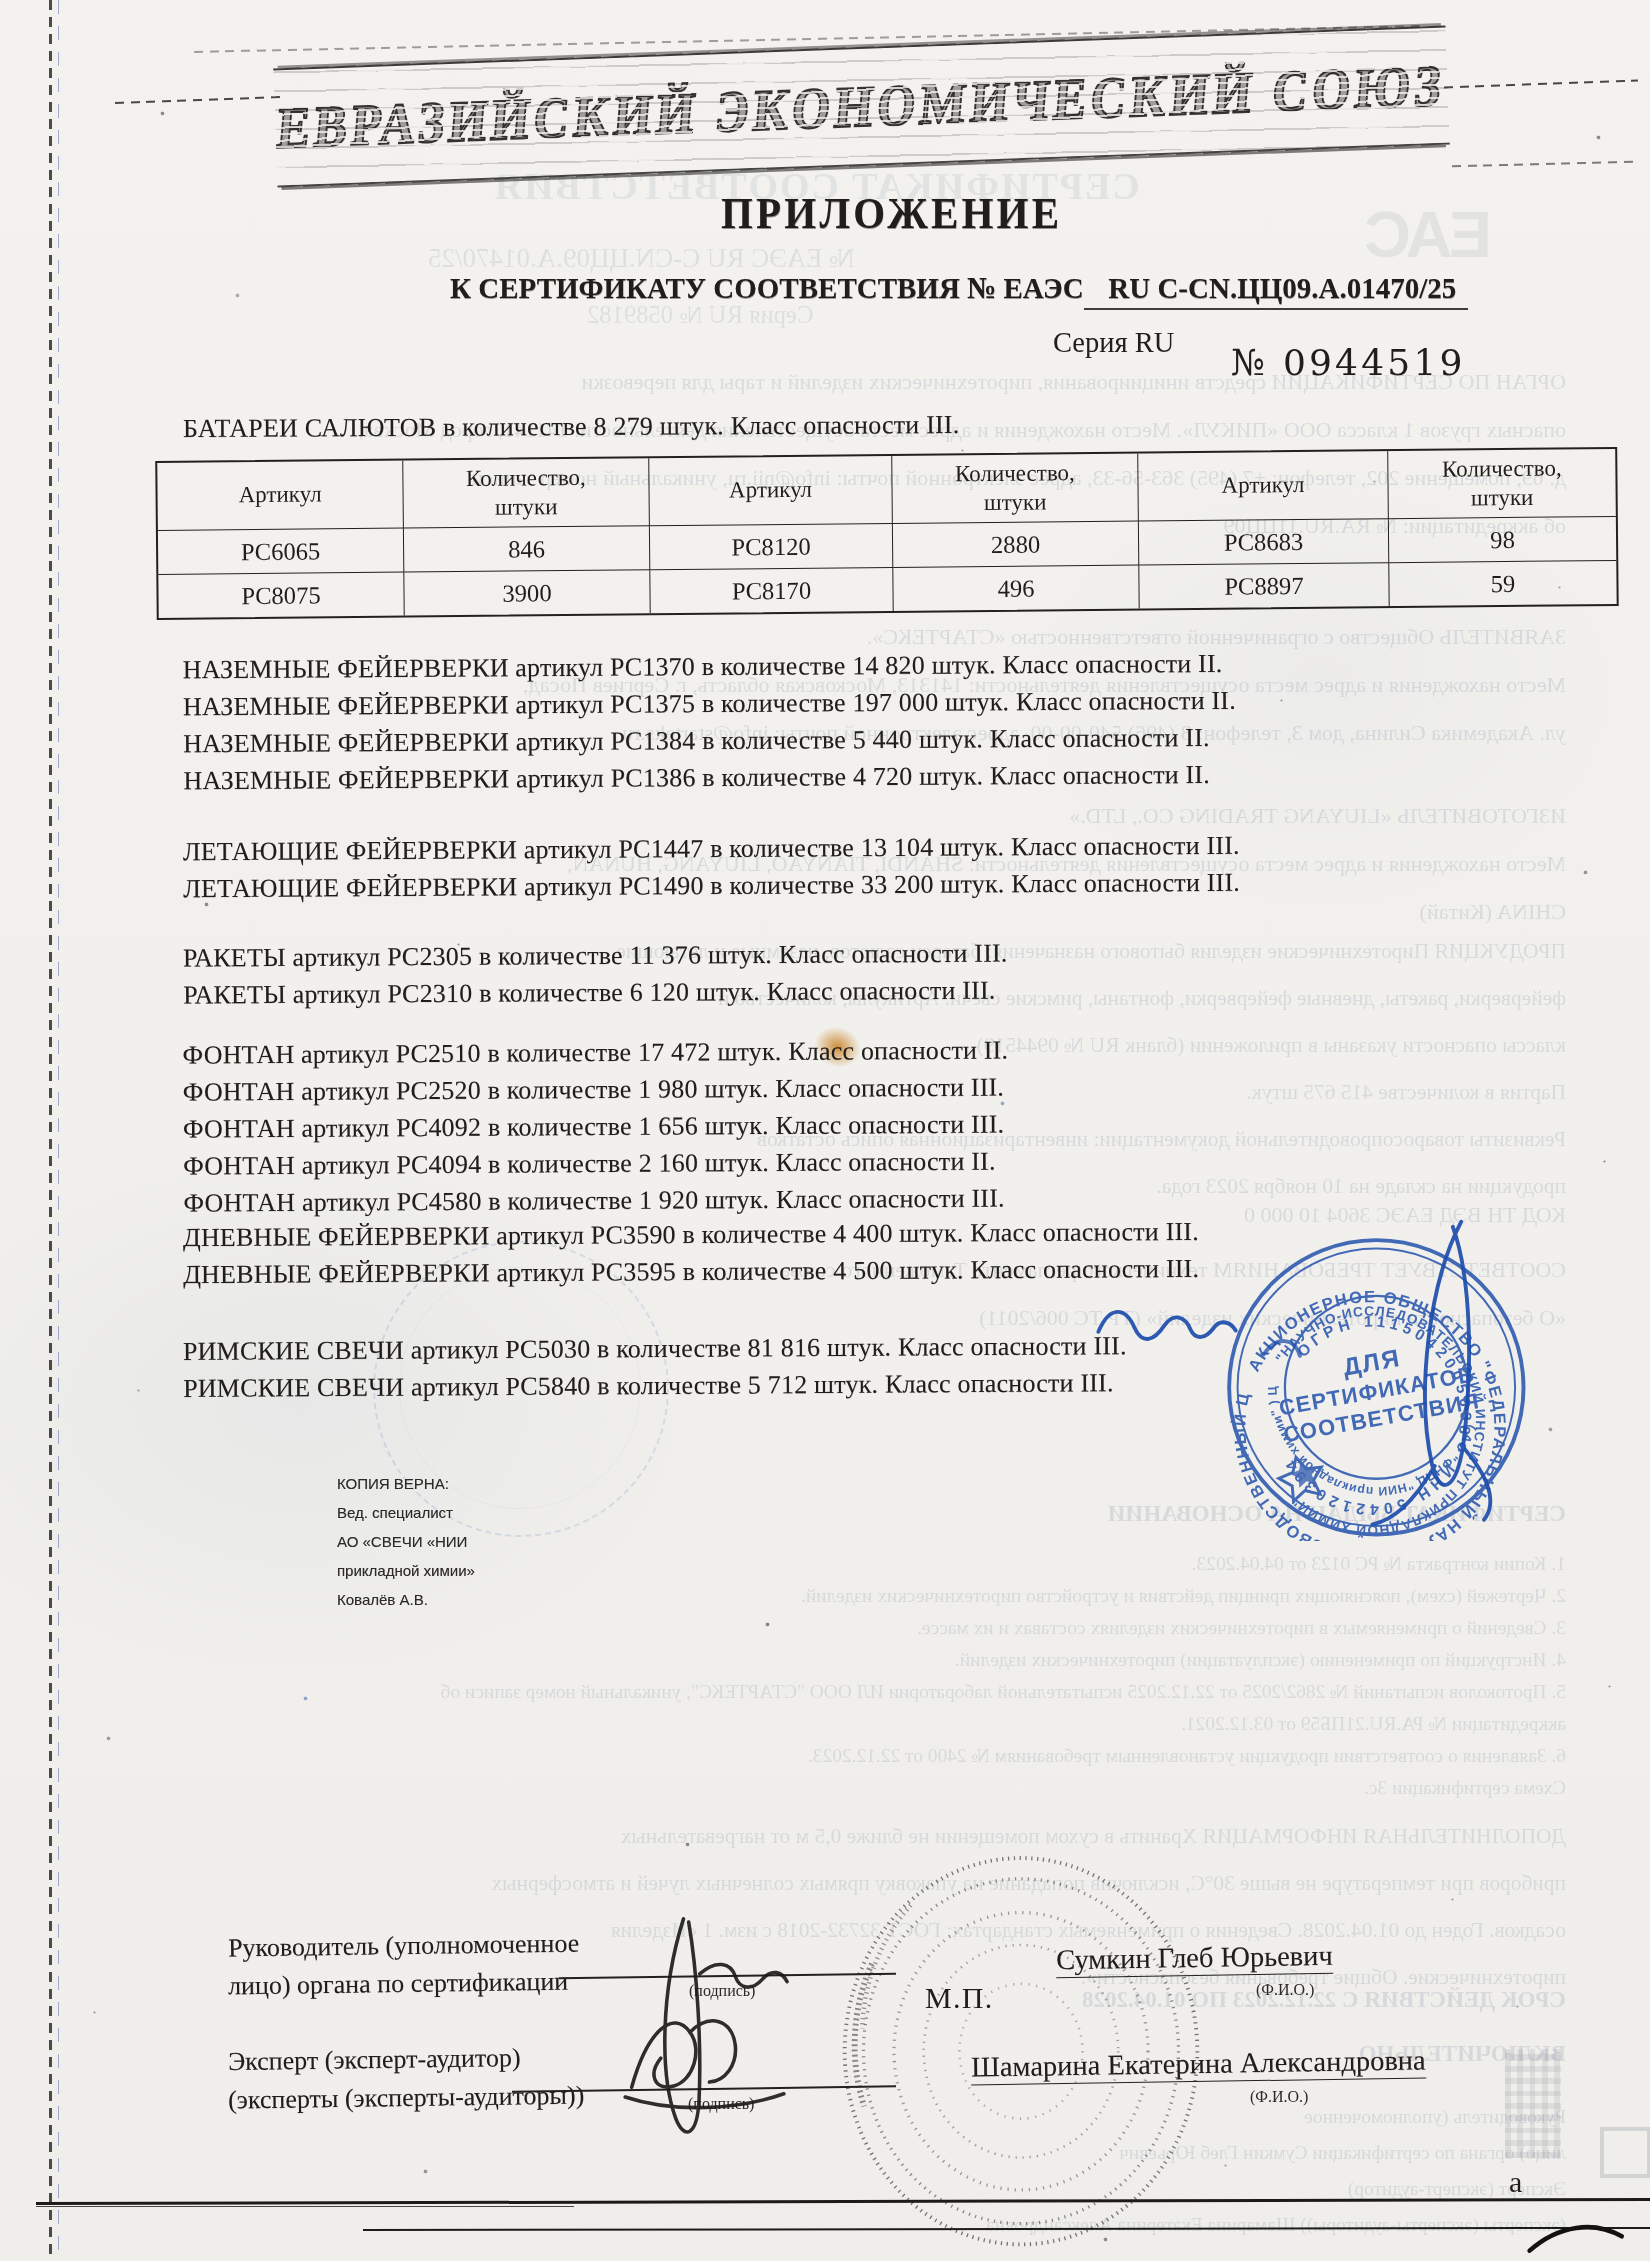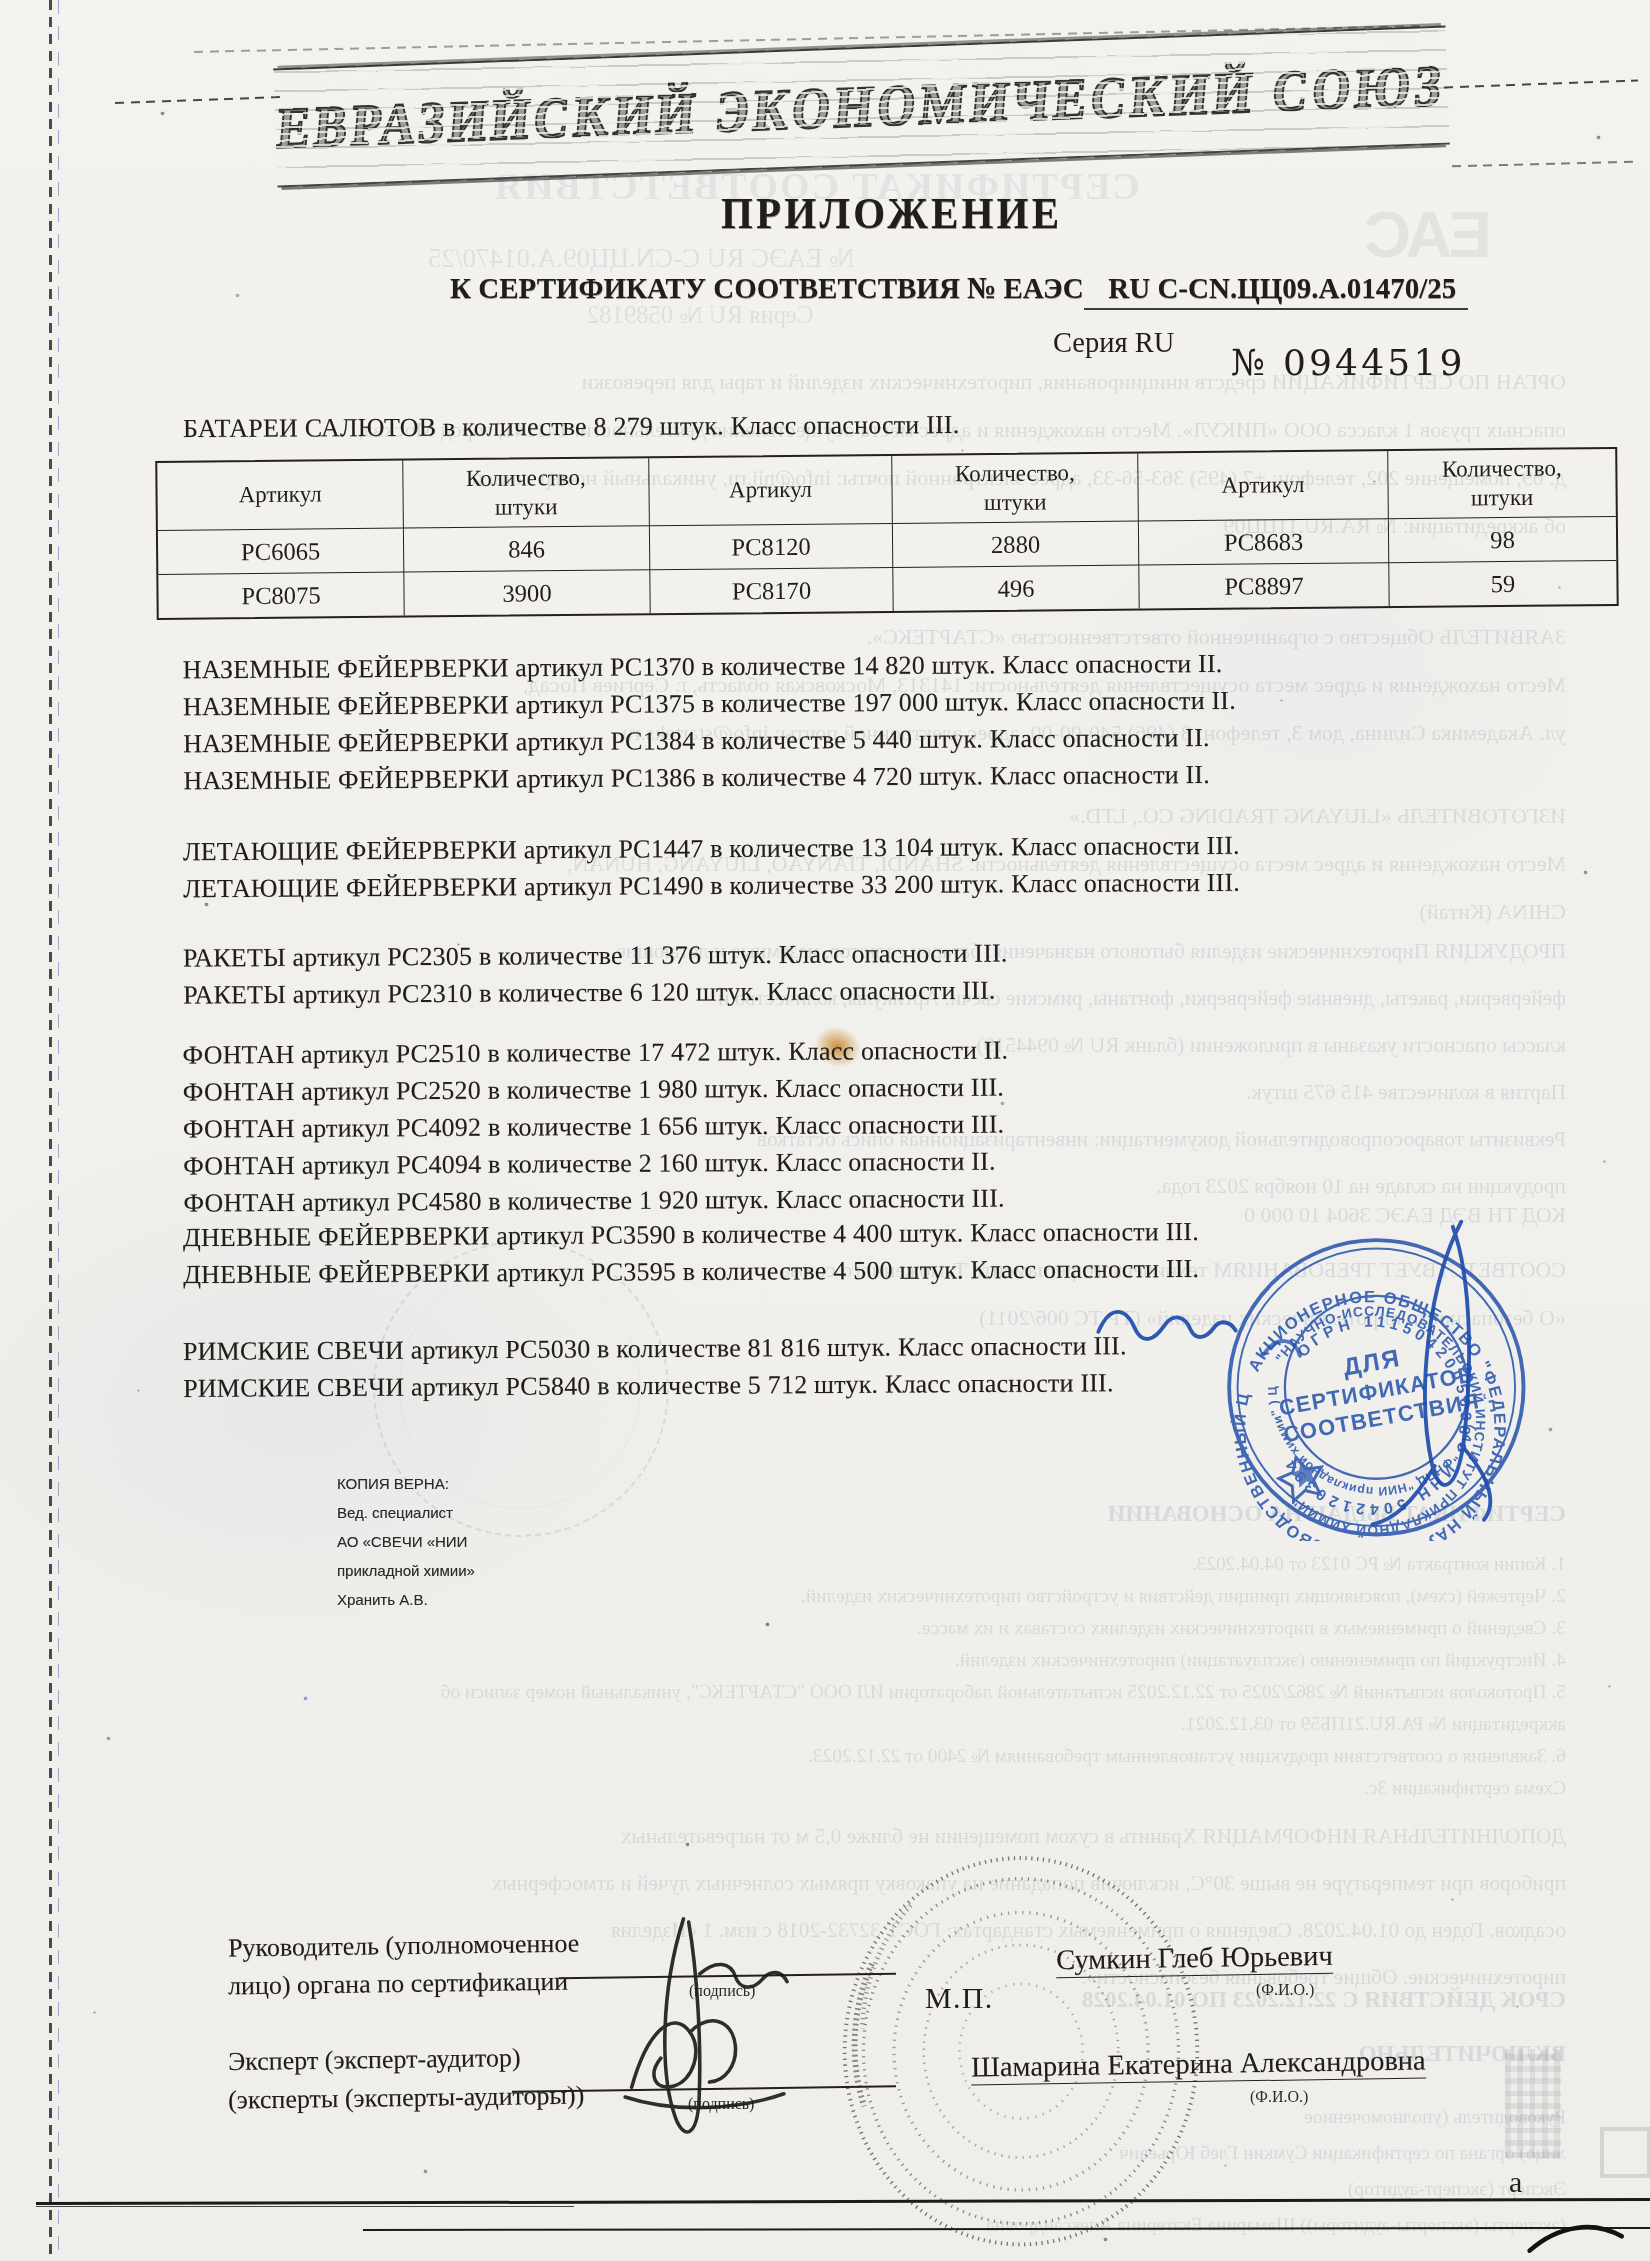--- a/index.html
+++ b/index.html
@@ -249,21 +249,21 @@
   <div class="abs group" style="left:183px;top:1330px;">
       <div>РИМСКИЕ СВЕЧИ артикул PC5030 в количестве 81 816 штук. Класс опасности III.</div>
       <div>РИМСКИЕ СВЕЧИ артикул PC5840 в количестве 5 712 штук. Класс опасности III.</div>
     </div>
 
   <div class="abs copy">
       <div>КОПИЯ ВЕРНА:</div>
       <div>Вед. специалист</div>
       <div>АО «СВЕЧИ «НИИ</div>
       <div>прикладной химии»</div>
-      <div>Хранить А.В.</div>
+      <div>Ковалёв А.В.</div>
     </div>
 
   <svg class="abs" style="left:1222px;top:1233px;opacity:.88;" width="308" height="308" viewBox="0 0 475 475">
     <defs>
       <path id="arcOuter" d="M 46 238 A 192 192 0 1 1 45.9 238.3"></path>
       <path id="arcMid" d="M 76 238 A 162 162 0 1 1 75.9 238.3"></path>
       <path id="arcOgrn" d="M 101 238 A 137 137 0 1 1 100.9 238.3"></path>
       <path id="arcBottom" d="M 392 238 A 154 154 0 0 1 84 238"></path>
     </defs>
     <g fill="none" stroke="#2b57ae">

